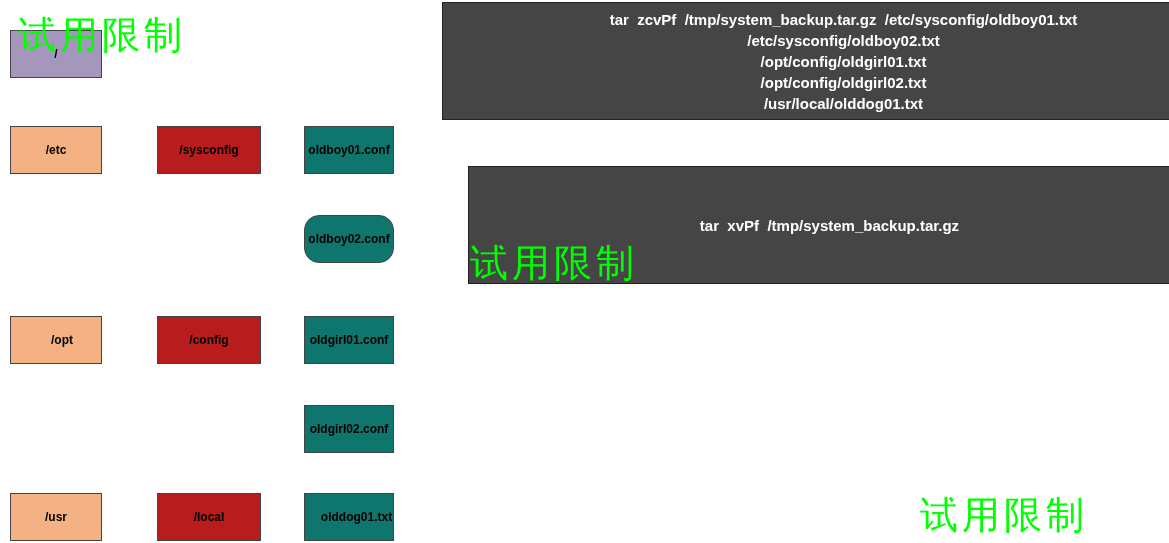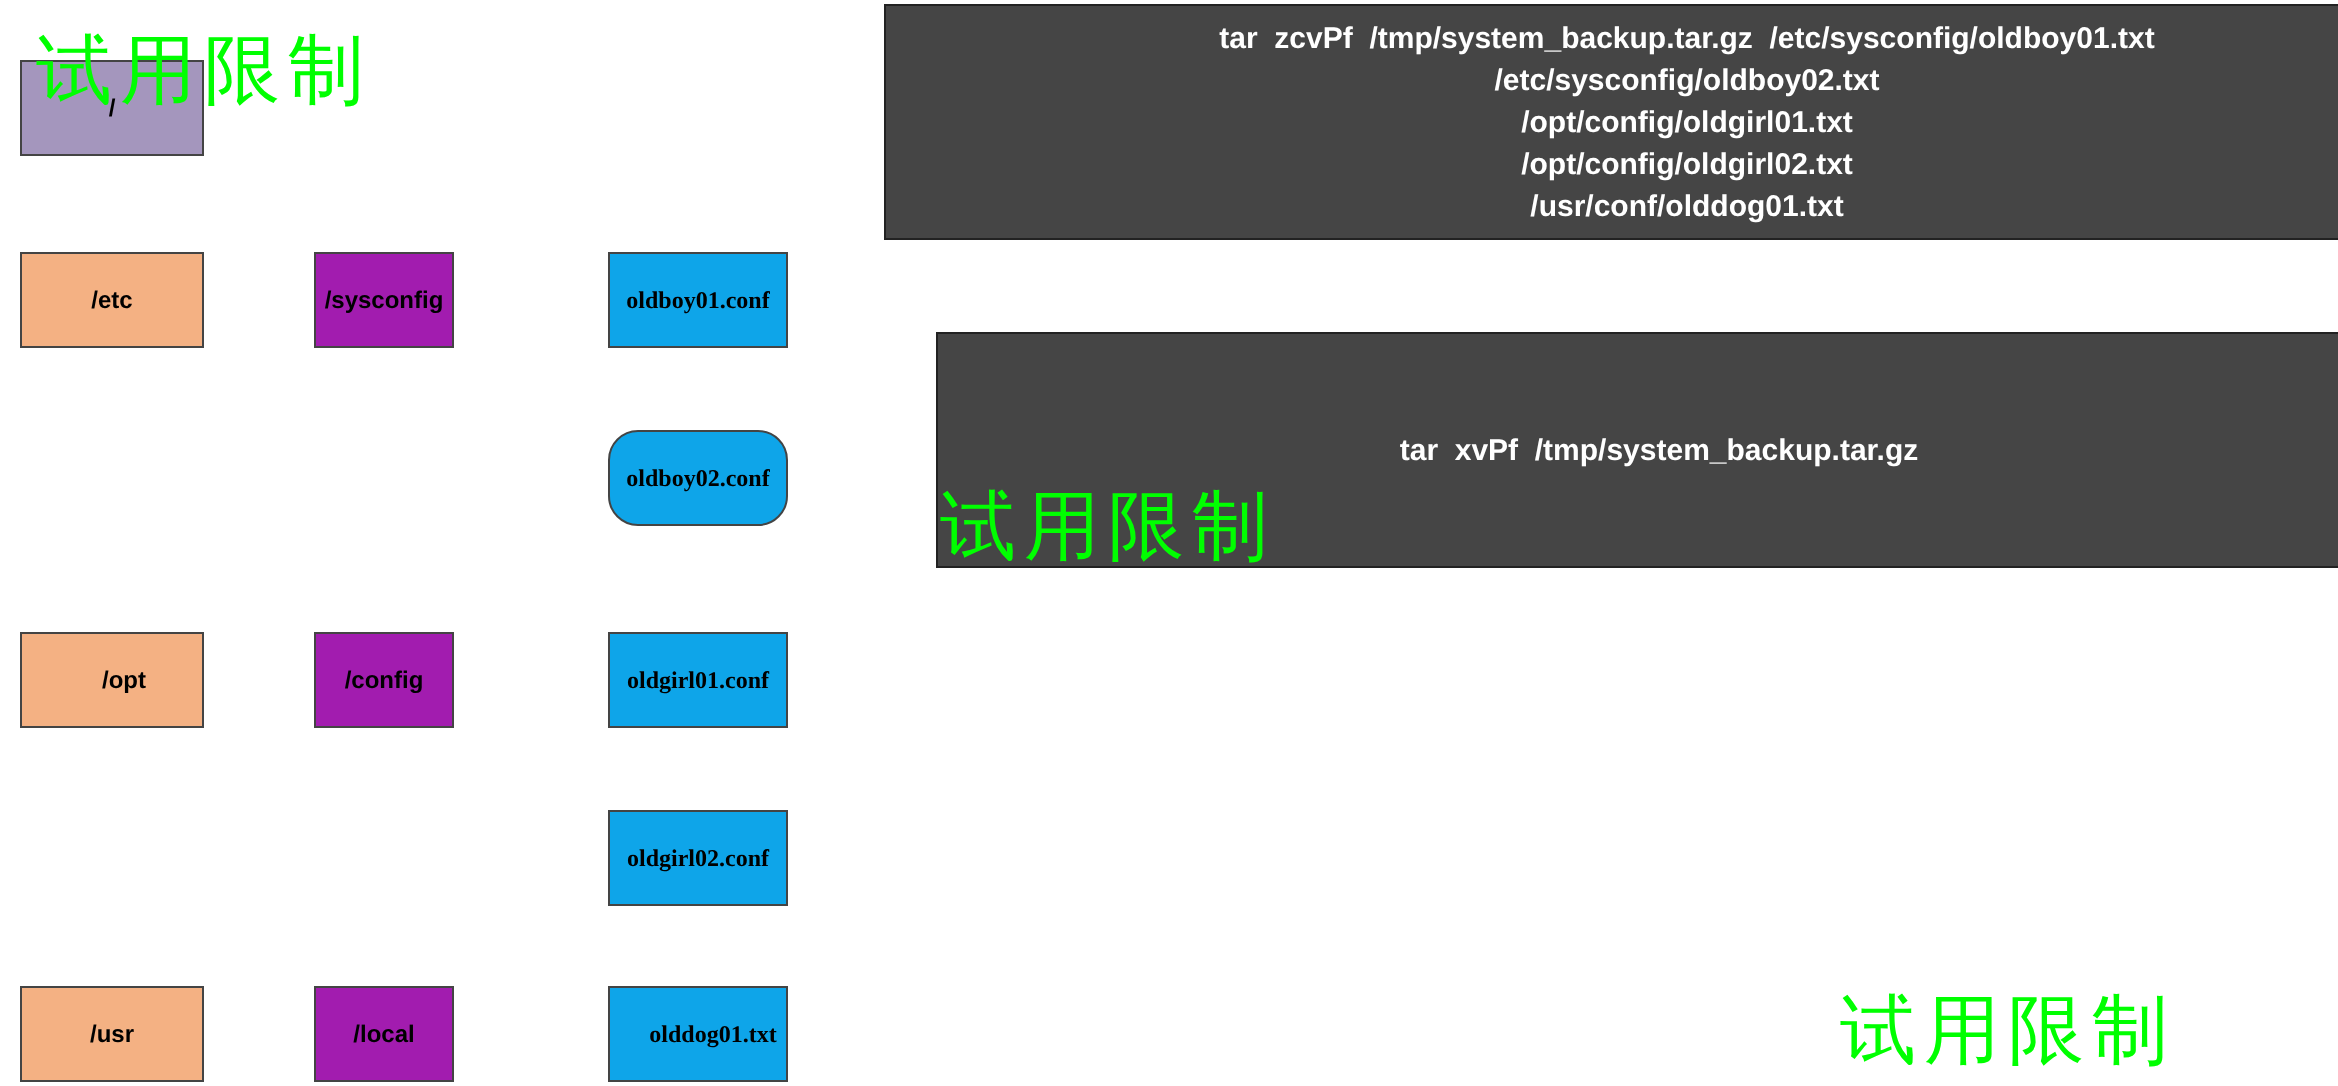--- a/index.html
+++ b/index.html
@@ -23,29 +23,28 @@
       background: #a496bd;
       width: 92px;
       height: 48px;
     }
     .node-dir1 {
       background: #f4b183;
       width: 92px;
       height: 48px;
     }
     .node-dir2 {
-      background: #a21caf;
-      width: 70px;
+      background: #b91c1c;
+      width: 104px;
       height: 48px;
     }
     .node-file {
-      background: #0ea5e9;
+      background: #0f766e;
       width: 90px;
       height: 48px;
-      font-family: Liberation Serif, serif;
     }
     .codebox {
       position: absolute;
       background: #454545;
       color: #ffffff;
       font-family: Arial, sans-serif;
       font-weight: bold;
       font-size: 15px;
       display: flex;
       flex-direction: column;
@@ -106,21 +105,21 @@
 </div>
 <div class="node node-file" style="left:304px; top:493px;padding-left:15px;">
   <span>olddog01.txt</span>
 </div>
 
 <div class="codebox" style="left:442px; top:2px; width:803px; height:118px;">
   <div>tar  zcvPf  /tmp/system_backup.tar.gz  /etc/sysconfig/oldboy01.txt</div>
   <div>/etc/sysconfig/oldboy02.txt</div>
   <div>/opt/config/oldgirl01.txt</div>
   <div>/opt/config/oldgirl02.txt</div>
-  <div>/usr/conf/olddog01.txt</div>
+  <div>/usr/local/olddog01.txt</div>
 </div>
 
 <div class="codebox" style="left:468px; top:166px; width:723px; height:118px;">
   <div>tar  xvPf  /tmp/system_backup.tar.gz</div>
 </div>
 
 <div class="watermark" style="left:18px; top:10px;">试用限制</div>
 <div class="watermark" style="left:470px; top:238px;">试用限制</div>
 <div class="watermark" style="left:920px; top:490px;">试用限制</div>
 

